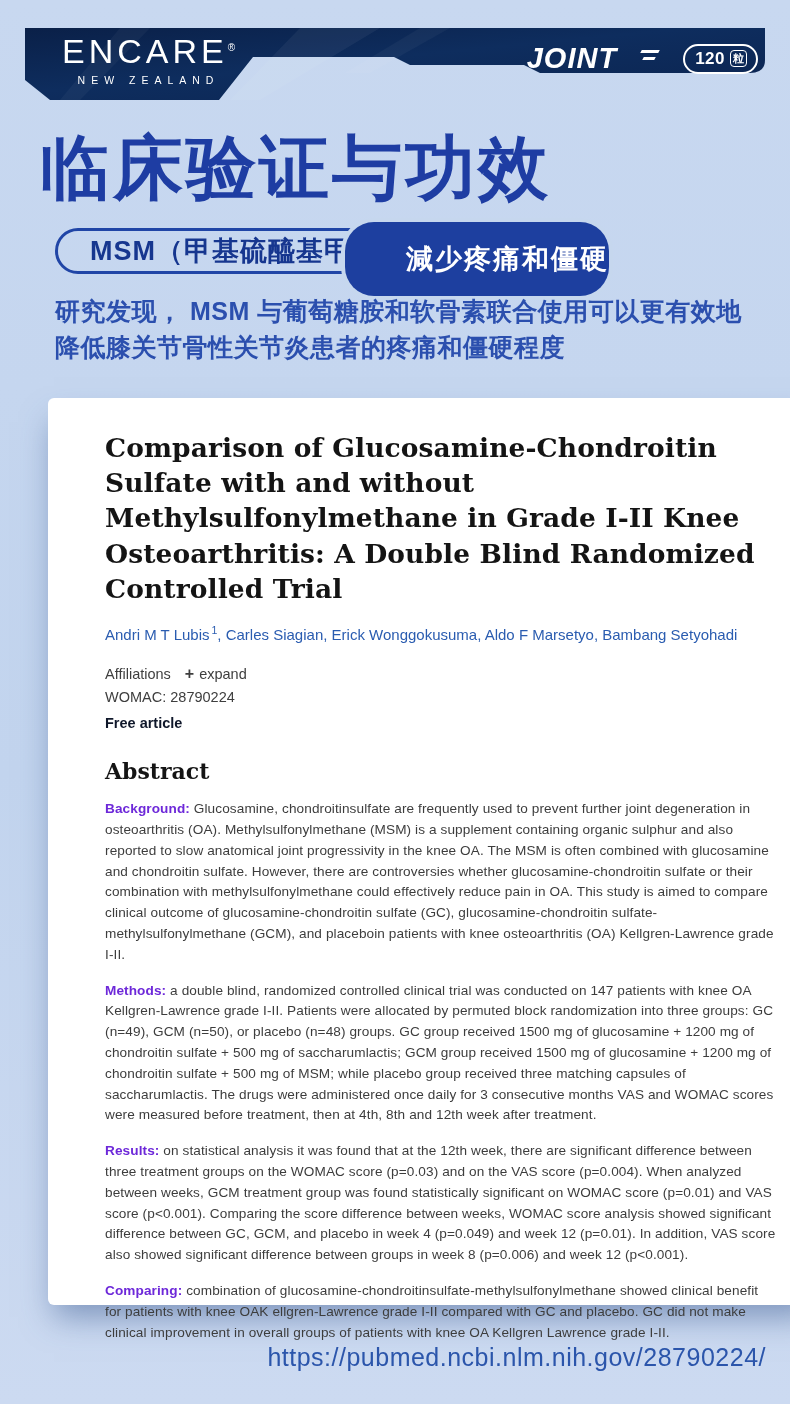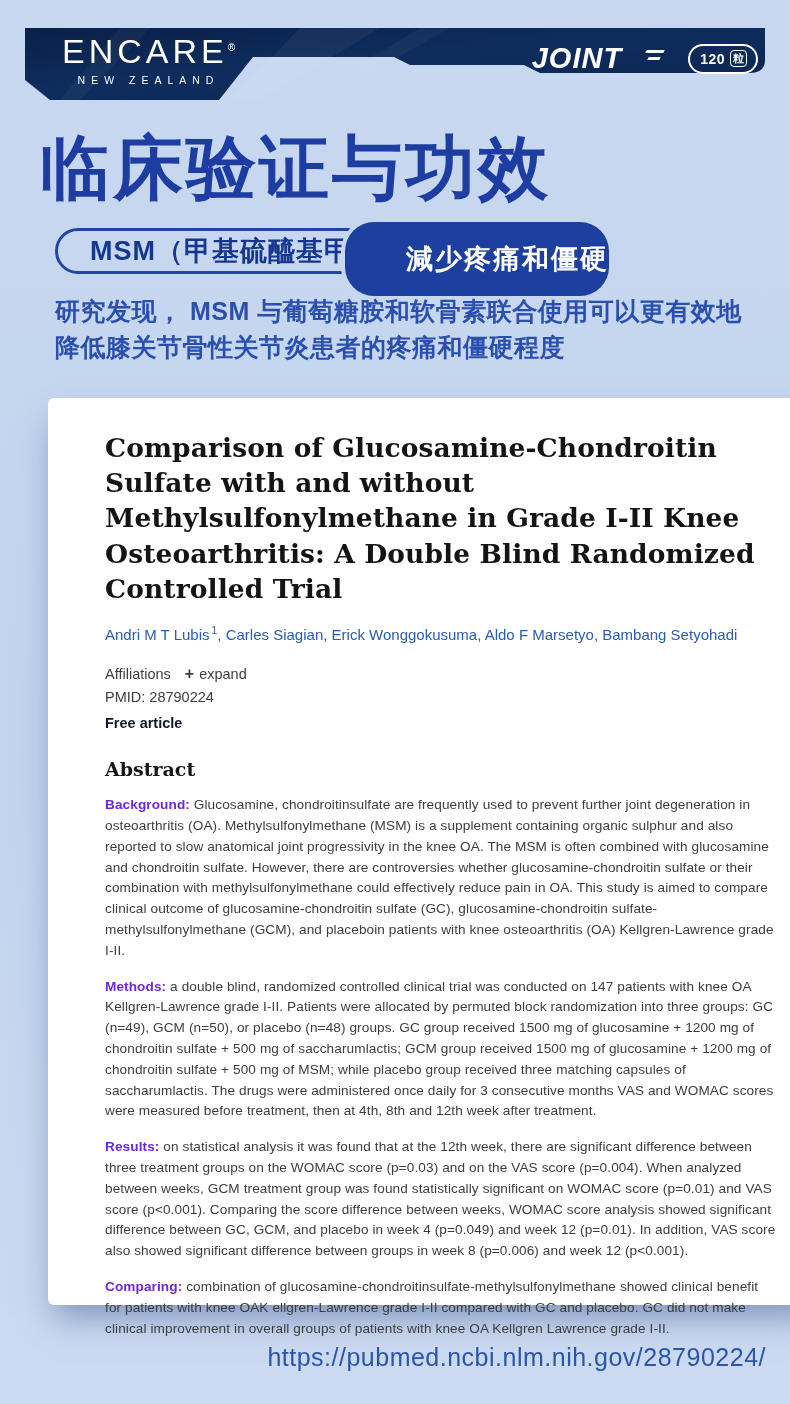--- a/index.html
+++ b/index.html
@@ -23,21 +23,21 @@
   .product { position:absolute; right:32px; top:42px; display:flex; align-items:center; gap:24px; color:#fff; }
   .product-name { font-size:29px; font-weight:800; font-style:italic; letter-spacing:1px; }
   .logo-bars { display:inline-block; width:18px; height:14px; position:relative; top:-2px; }
   .logo-bars i { display:block; height:3px; background:#fff; transform:skewX(-28deg); }
   .logo-bars i:first-child { width:18px; margin-bottom:4px; }
   .logo-bars i:last-child { width:12px; margin-left:2px; }
   .badge {
     display:flex; align-items:center; gap:5px;
     border:2.5px solid #fff; border-radius:999px; padding:2px 9px 2px 10px; height:30px;
   }
-  .badge-count { font-size:14px; font-weight:800; letter-spacing:.5px; }
+  .badge-count { font-size:17px; font-weight:800; letter-spacing:.5px; }
   .badge-unit {
     font-size:11px; font-weight:700; border:1.5px solid #fff; border-radius:4px;
     width:17px; height:17px; display:flex; align-items:center; justify-content:center;
   }
 
   
   .hero-title {
     position:absolute; left:40px; top:126px;
     font-size:70px; font-weight:900; letter-spacing:3px; color:#1e3da3; line-height:1.2;
   }
@@ -73,21 +73,21 @@
     letter-spacing:.1px; margin-bottom:17px;
   }
   .authors { font-size:15px; color:#2a5cb0; margin-bottom:21px; line-height:1.4; }
   .authors sup { font-size:10.5px; margin-left:2px; }
   .meta-row { font-size:14.5px; color:#3e3e3e; margin-bottom:7px; display:flex; align-items:center; }
   .expand-btn { display:inline-flex; align-items:center; gap:5px; margin-left:14px; color:#3e3e3e; cursor:pointer; }
   .plus-ic { font-size:16px; font-weight:600; line-height:1; }
   .free { color:#0f172a; font-weight:700; font-size:14.5px; margin-top:10px; }
   .abs-head {
     font-family:"DejaVu Serif","Liberation Serif",serif;
-    font-size:19px; font-weight:700; color:#141414; margin:27px 0 15px 0;
+    font-size:22px; font-weight:700; color:#141414; margin:27px 0 15px 0;
   }
   .abs-p { font-size:13.6px; line-height:1.53; color:#3d3d3d; margin-bottom:15px; letter-spacing:.1px; }
   .abs-p b { color:#6d28d9; }
 
   
   .footer-url {
     position:absolute; right:24px; top:1343px;
     font-size:25px; color:#2b55ab; letter-spacing:.5px;
   }
 </style>
@@ -147,21 +147,21 @@
 
     <div class="meta-row">
       <span>Affiliations</span>
       <span class="expand-btn">
         <span class="plus-ic">+</span>
         <span>expand</span>
       </span>
     </div>
 
     <div class="meta-row">
-      <span>PMID:</span>&nbsp;<span>28790224</span>
+      <span>WOMAC:</span>&nbsp;<span>28790224</span>
     </div>
 
     <div class="free">Free article</div>
 
     <div class="abs-head">Abstract</div>
 
     <p class="abs-p"><b>Background:</b><span> Glucosamine, chondroitinsulfate are frequently used to prevent further joint degeneration in osteoarthritis (OA). Methylsulfonylmethane (MSM) is a supplement containing organic sulphur and also reported to slow anatomical joint progressivity in the knee OA. The MSM is often combined with glucosamine and chondroitin sulfate. However, there are controversies whether glucosamine-chondroitin sulfate or their combination with methylsulfonylmethane could effectively reduce pain in OA. This study is aimed to compare clinical outcome of glucosamine-chondroitin sulfate (GC), glucosamine-chondroitin sulfate-methylsulfonylmethane (GCM), and placeboin patients with knee osteoarthritis (OA) Kellgren-Lawrence grade I-II.</span></p>
 
     <p class="abs-p"><b>Methods:</b><span> a double blind, randomized controlled clinical trial was conducted on 147 patients with knee OA Kellgren-Lawrence grade I-II. Patients were allocated by permuted block randomization into three groups: GC (n=49), GCM (n=50), or placebo (n=48) groups. GC group received 1500 mg of glucosamine + 1200 mg of chondroitin sulfate + 500 mg of saccharumlactis; GCM group received 1500 mg of glucosamine + 1200 mg of chondroitin sulfate + 500 mg of MSM; while placebo group received three matching capsules of saccharumlactis. The drugs were administered once daily for 3 consecutive months VAS and WOMAC scores were measured before treatment, then at 4th, 8th and 12th week after treatment.</span></p>
 

